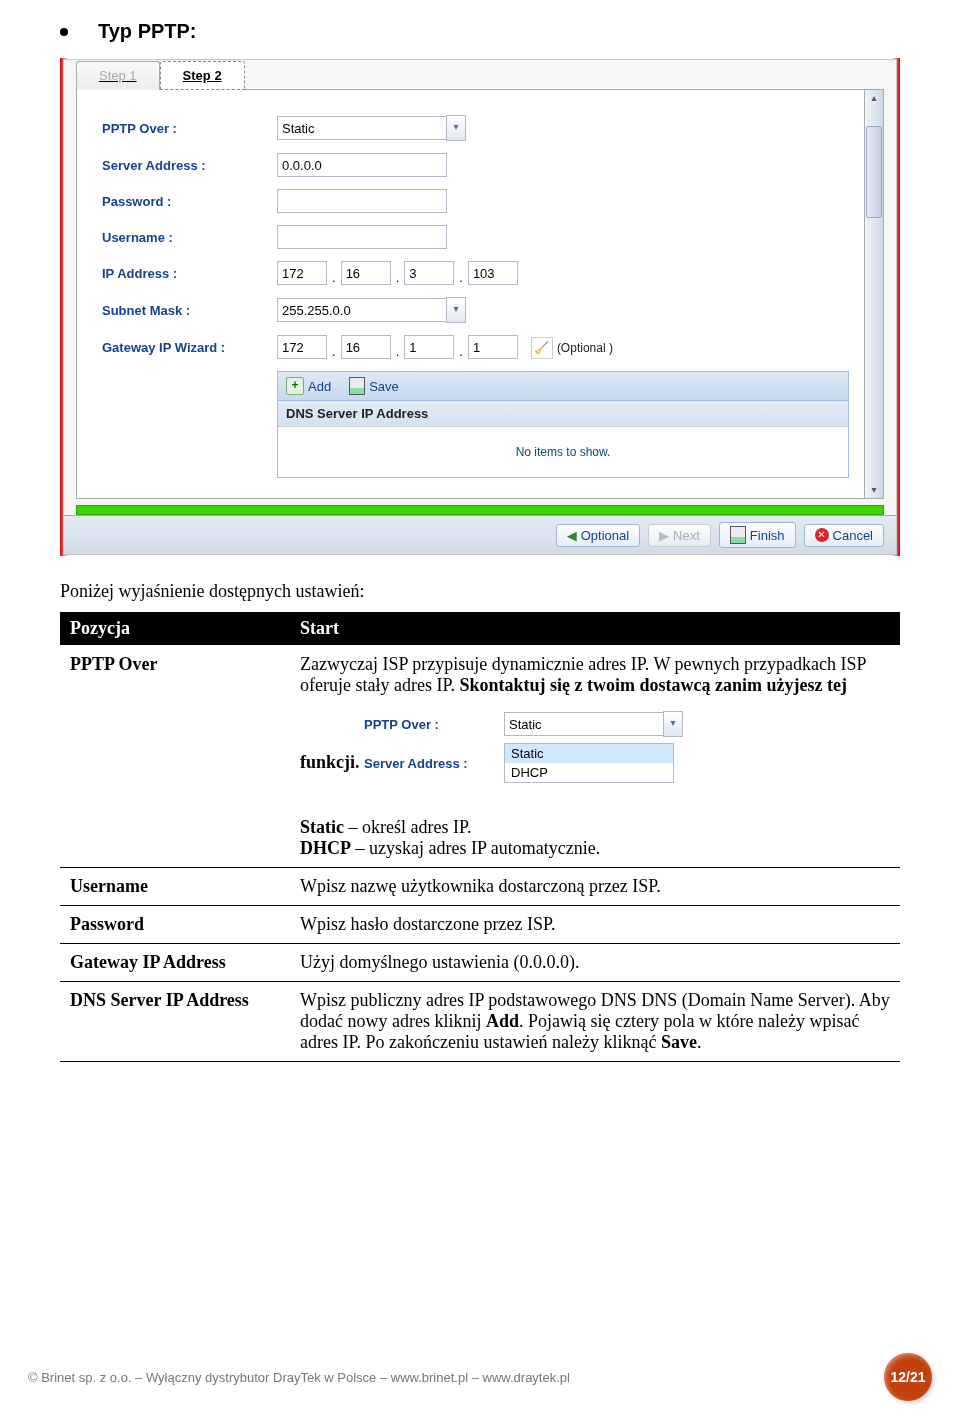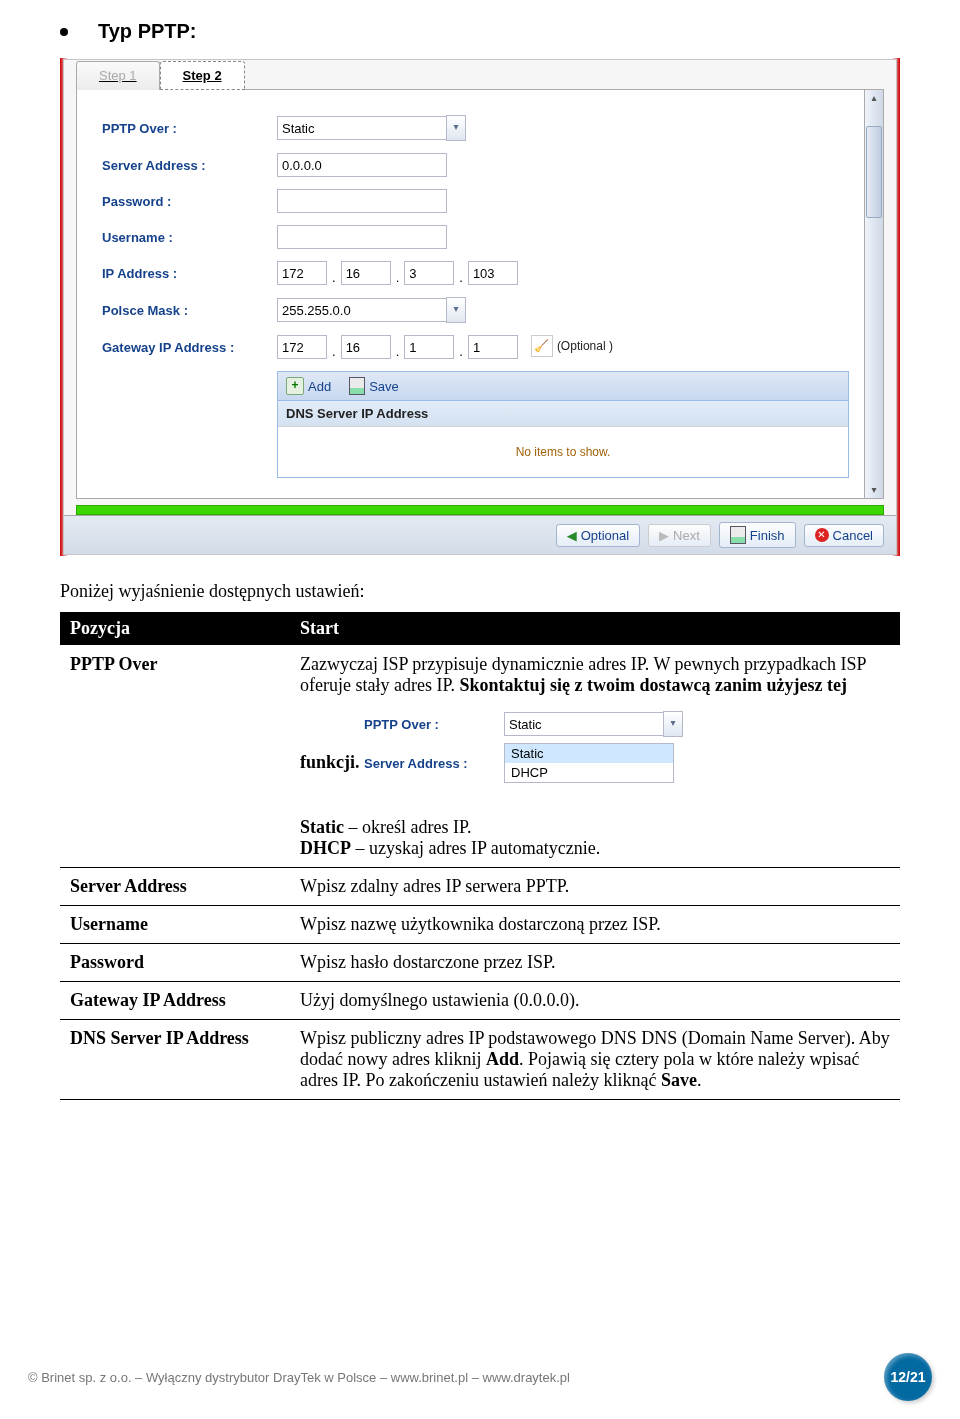--- a/index.html
+++ b/index.html
@@ -26,34 +26,34 @@
 
   .form-row { display: flex; align-items: center; margin-bottom: 12px; font-family: Tahoma, sans-serif; font-size: 13px;}
   .form-label { width: 175px; color: #15428b; font-weight: bold; }
   .txt-input { border: 1px solid #b5b8c8; height: 22px; padding: 0 4px; font-size: 13px; font-family: Tahoma, sans-serif;}
   .txt-input.w100 { width: 160px; }
   .txt-input.ip { width: 40px; text-align: left; }
   .select-wrap { display: flex; align-items: center; }
   .select-wrap .txt-input { border-right: none; }
   .select-btn { width: 18px; height: 24px; border: 1px solid #b5b8c8; background: linear-gradient(#fff, #e0e7f1); text-align:center; font-size:10px; line-height:22px; color:#5a6d8c; cursor:pointer;}
 
-  .ip-group { display: flex; align-items: flex-start; gap: 3px;}
+  .ip-group { display: flex; align-items: flex-end; gap: 3px;}
   .ip-dot { font-size: 13px; padding: 0 2px 0 2px; align-self: flex-end;}
   .optional-note { font-size: 12px; color: #222; margin-left: 10px; display:flex; align-items:center; gap:4px;}
 
   .clear-icon-box { width:20px; height:20px; display:inline-flex; align-items:center; justify-content:center; border:1px solid #ccc; background:#fff; font-size:12px;}
 
   .inner-panel { border: 1px solid #99bce8; margin-left: 175px; margin-top: 5px; background: #dfe8f6;}
   .inner-toolbar { display:flex; gap:18px; padding:5px 8px; background: linear-gradient(#dfe8f6, #c7d8ef); font-size:13px; font-family: Tahoma,sans-serif; color:#15428b; border-bottom:1px solid #99bce8;}
   .tb-item { display:flex; align-items:center; gap:4px; cursor:pointer;}
   .tb-icon-add { width:16px; height:16px; background:#e5f0e0; border:1px solid #7a7; font-size:12px; font-weight:bold; color:#070; text-align:center; line-height:14px; border-radius:2px;}
   .tb-icon-save { width:14px; height:16px; border:1px solid #556; background:linear-gradient(#ebebeb 60%, #8da 60%);}
 
   .inner-header { background: linear-gradient(#e2ecf8,#d3e1f1); padding:5px 8px; font-weight:bold; color:#222; font-size:13px; font-family:Tahoma, sans-serif;}
-  .inner-empty { background:#fff; padding:18px; text-align:center; font-size:12px; color:#a16207; border-top:1px solid #d0d0d0;}
+  .inner-empty { background:#fff; padding:18px; text-align:center; font-size:12px; color:#0c4a6e; border-top:1px solid #d0d0d0;}
 
   .green-bar { height: 8px; background:#3cd600; border:1px solid #2aa800; margin: 6px 12px 0 12px;}
 
   .footer-bar { display:flex; justify-content:flex-end; align-items:center; gap:8px; padding:6px 12px; background: linear-gradient(#e4eaf2, #d2dce8); border-top:1px solid #aaa; font-size:13px; font-family:Tahoma,sans-serif;}
   .btn { display:flex; align-items:center; gap:4px; padding:3px 10px; border:1px solid #a2b4cf; border-radius:3px; background: linear-gradient(#fdfdfd,#e5edf7); color:#15428b; cursor:pointer;}
   .btn.disabled { color:#aaa; border-color:#ccc; cursor:default;}
 
   
   .intro-para { font-family: 'Times New Roman', Times, serif; font-size: 18px; margin: 25px 0 10px 0; }
 
@@ -70,21 +70,21 @@
   .mini-dropdown { border: none; display: inline-block; padding: 5px 0 12px 0; font-family: Tahoma, sans-serif;}
   .mini-row { display:flex; align-items:center; margin-bottom:6px;}
   .mini-label { width:140px; font-size:13px; color:#15428b; font-weight:bold; }
   .mini-list { border:1px solid #b5b8c8; width:168px; font-size:13px;}
   .mini-list .opt { padding:2px 6px; background:#fff;}
   .mini-list .opt.sel { background:#cfe8ff;}
 
   
   .page-footer { position: absolute; bottom: 18px; left: 0; right: 0; display:flex; justify-content:space-between; align-items:center; padding: 0 28px;}
   .footer-left { font-family: Verdana, Tahoma, sans-serif; font-size: 13px; color:#777;}
-  .page-badge { width:48px; height:48px; background:#0369a1; border-radius:50%; color:#fff; font-weight:bold; font-family:Verdana,sans-serif; font-size:14px; display:flex; align-items:center; justify-content:center; box-shadow: inset 2px 2px 5px rgba(255,255,255,.4), 2px 2px 4px rgba(0,0,0,.2);}
+  .page-badge { width:48px; height:48px; background:#c2410c; border-radius:50%; color:#fff; font-weight:bold; font-family:Verdana,sans-serif; font-size:14px; display:flex; align-items:center; justify-content:center; box-shadow: inset 2px 2px 5px rgba(255,255,255,.4), 2px 2px 4px rgba(0,0,0,.2);}
 </style>
 </head>
 <body>
 
 <div class="page">
   <div class="doc-content">
 
     <div class="bullet-title">
       <span class="dot"></span>
       <span>Typ PPTP:</span>
@@ -130,29 +130,29 @@
                   <span class="ip-dot">.</span>
                 <input class="txt-input ip" value="16" style="">
                   <span class="ip-dot">.</span>
                 <input class="txt-input ip" value="3" style="">
                   <span class="ip-dot">.</span>
                 <input class="txt-input ip" value="103" style="">
               </div>
             </div>
 
             <div class="form-row">
-              <div class="form-label">Polsce Mask  :</div>
+              <div class="form-label">Subnet Mask  :</div>
               <div class="select-wrap">
                 <input class="txt-input w100" value="255.255.0.0" style="">
                 <div class="select-btn">▾</div>
               </div>
             </div>
 
             <div class="form-row">
-              <div class="form-label">Gateway IP Address  :</div>
+              <div class="form-label">Gateway IP Wizard  :</div>
               <div class="ip-group">
                 <input class="txt-input ip" value="172" style="">
                   <span class="ip-dot">.</span>
                 <input class="txt-input ip" value="16" style="">
                   <span class="ip-dot">.</span>
                 <input class="txt-input ip" value="1" style="">
                   <span class="ip-dot">.</span>
                 <input class="txt-input ip" value="1" style="">
                 <span class="optional-note">
                   <span class="clear-icon-box" style="color:#e07000;">🧹</span>
@@ -243,24 +243,20 @@
 
       <tr>
         <td></td>
         <td class="opis-cell">
           <div><b>Static</b> – określ adres IP.</div>
           <div><b>DHCP</b> – uzyskaj adres IP automatycznie.</div>
         </td>
       </tr>
 
       <tr>
-        <td>Server Address</td>
-        <td>Wpisz zdalny adres IP serwera PPTP.</td>
-      </tr>
-      <tr>
         <td>Username</td>
         <td>Wpisz nazwę użytkownika dostarczoną przez ISP.</td>
       </tr>
       <tr>
         <td>Password</td>
         <td>Wpisz hasło dostarczone przez ISP.</td>
       </tr>
       <tr>
         <td>Gateway IP Address</td>
         <td>Użyj domyślnego ustawienia (0.0.0.0).</td>

